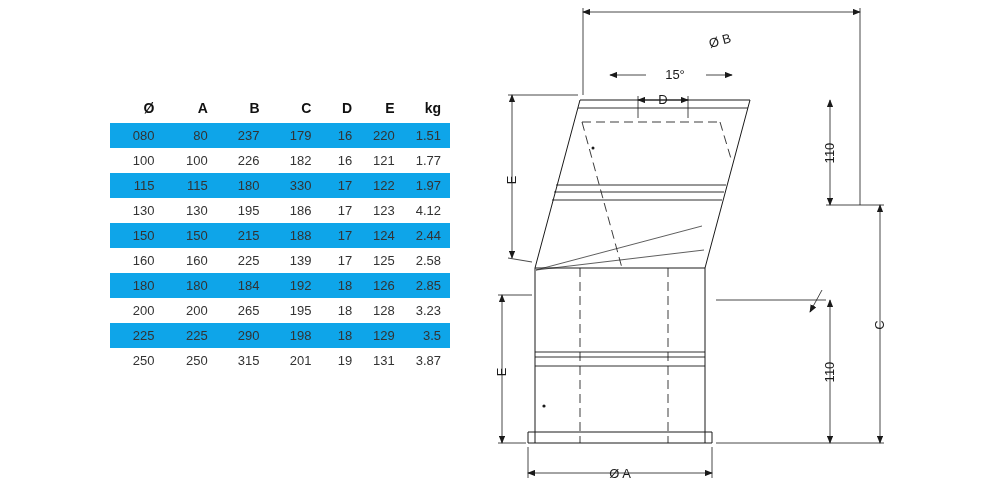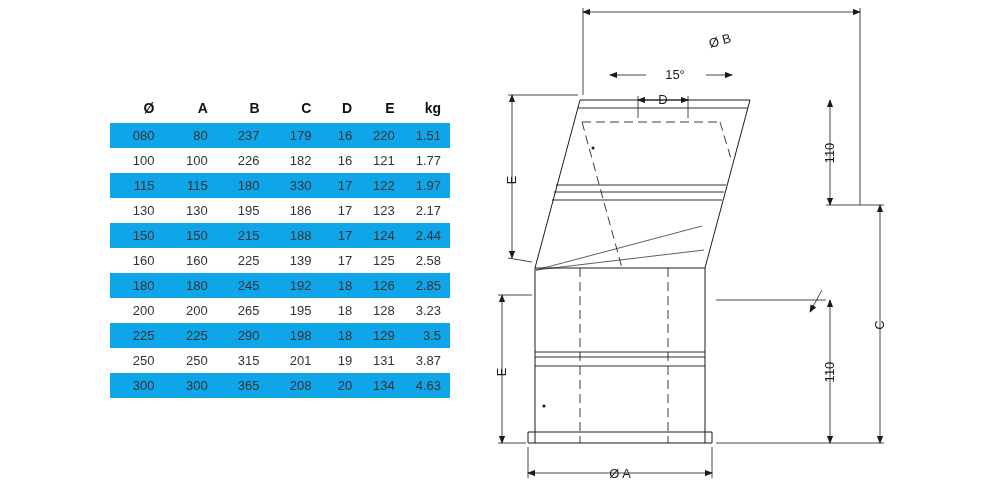--- a/index.html
+++ b/index.html
@@ -124,21 +124,21 @@
           <td>122</td>
           <td>1.97</td>
         </tr>
         <tr>
           <td>130</td>
           <td>130</td>
           <td>195</td>
           <td>186</td>
           <td>17</td>
           <td>123</td>
-          <td>2.17</td>
+          <td>4.12</td>
         </tr>
         <tr class="shaded">
           <td>150</td>
           <td>150</td>
           <td>215</td>
           <td>188</td>
           <td>17</td>
           <td>124</td>
           <td>2.44</td>
         </tr>
@@ -147,21 +147,21 @@
           <td>160</td>
           <td>225</td>
           <td>139</td>
           <td>17</td>
           <td>125</td>
           <td>2.58</td>
         </tr>
         <tr class="shaded">
           <td>180</td>
           <td>180</td>
-          <td>245</td>
+          <td>184</td>
           <td>192</td>
           <td>18</td>
           <td>126</td>
           <td>2.85</td>
         </tr>
         <tr>
           <td>200</td>
           <td>200</td>
           <td>265</td>
           <td>195</td>
@@ -179,29 +179,20 @@
           <td>3.5</td>
         </tr>
         <tr>
           <td>250</td>
           <td>250</td>
           <td>315</td>
           <td>201</td>
           <td>19</td>
           <td>131</td>
           <td>3.87</td>
-        </tr>
-        <tr class="shaded">
-          <td>300</td>
-          <td>300</td>
-          <td>365</td>
-          <td>208</td>
-          <td>20</td>
-          <td>134</td>
-          <td>4.63</td>
         </tr>
       </tbody>
     </table>
   </div>
 
   <div id="drawing">
     <svg width="530" height="500" viewBox="0 0 530 500" xmlns="http://www.w3.org/2000/svg">
       <defs>
         <marker id="arrEnd" markerWidth="10" markerHeight="8" refX="9" refY="4" orient="auto">
           <path d="M0,0 L10,4 L0,8 z" fill="#1a1a1a"></path>

